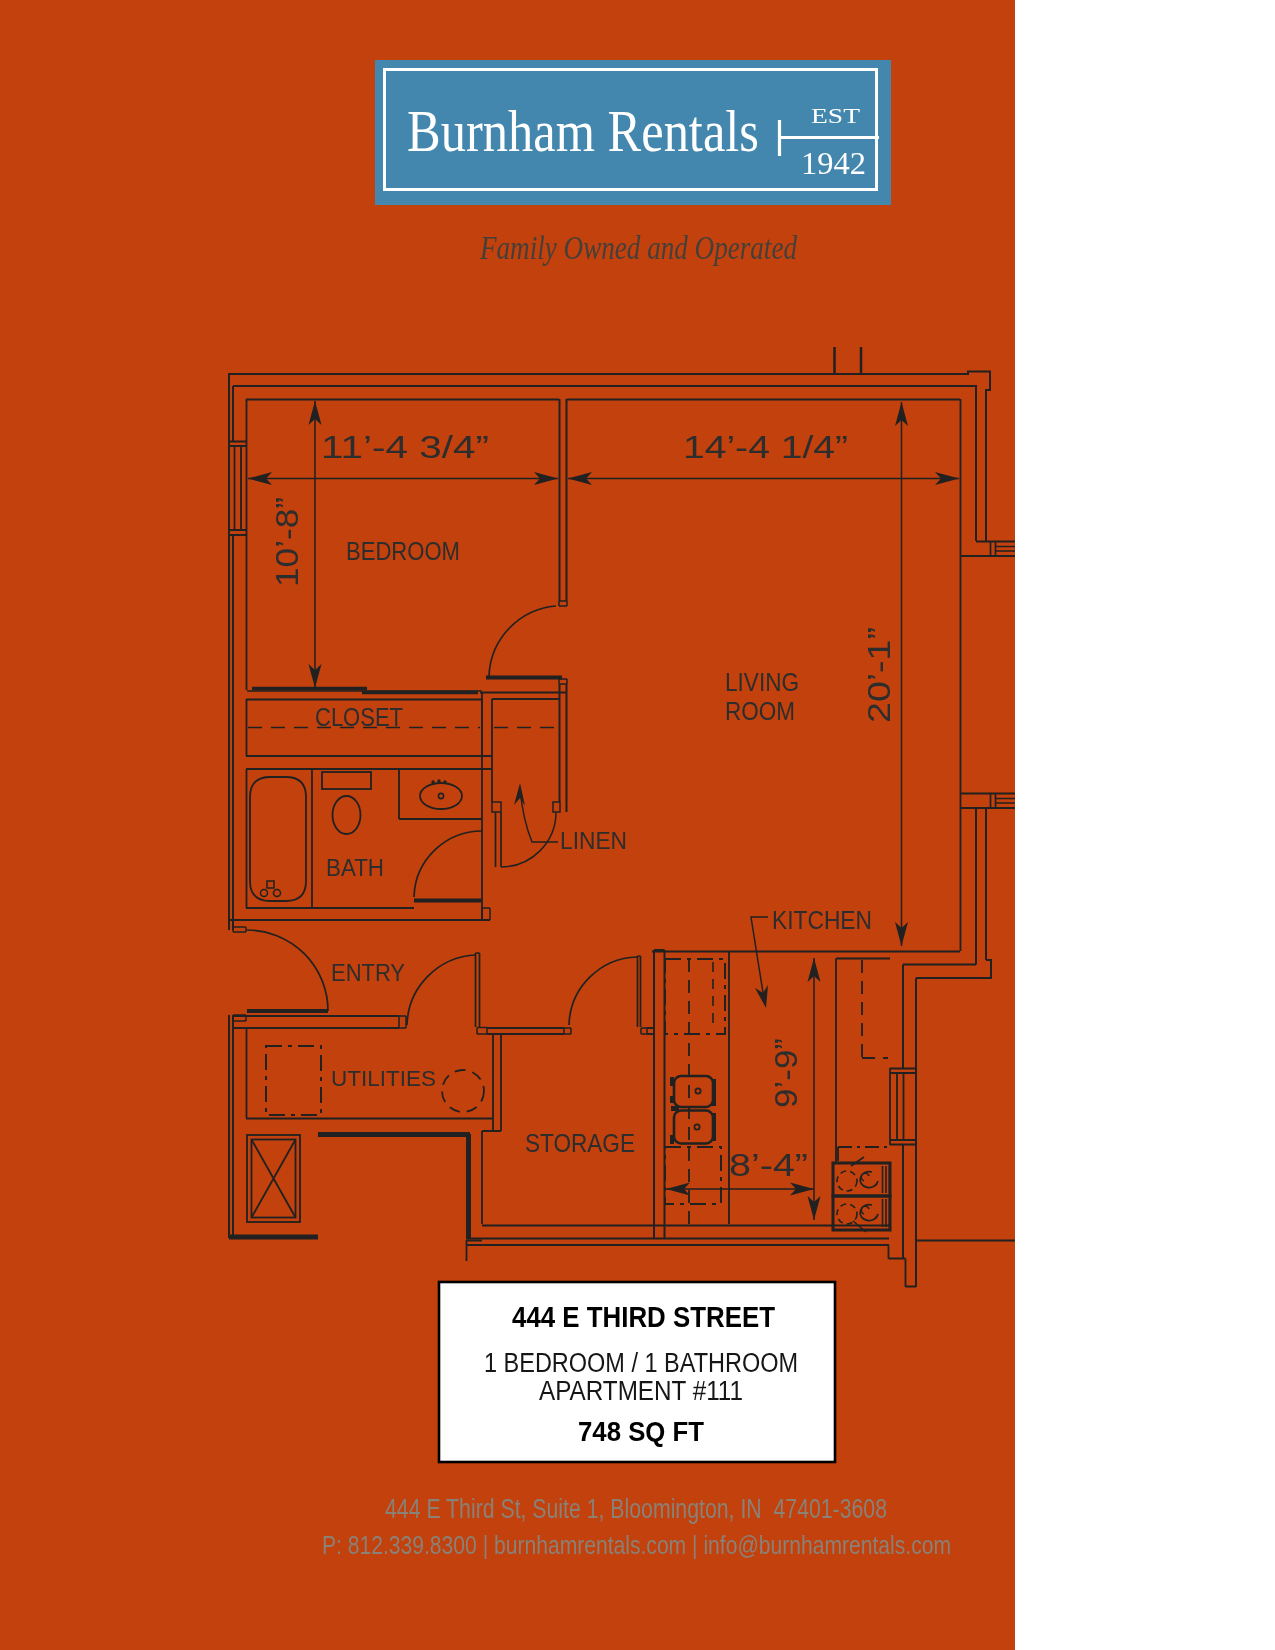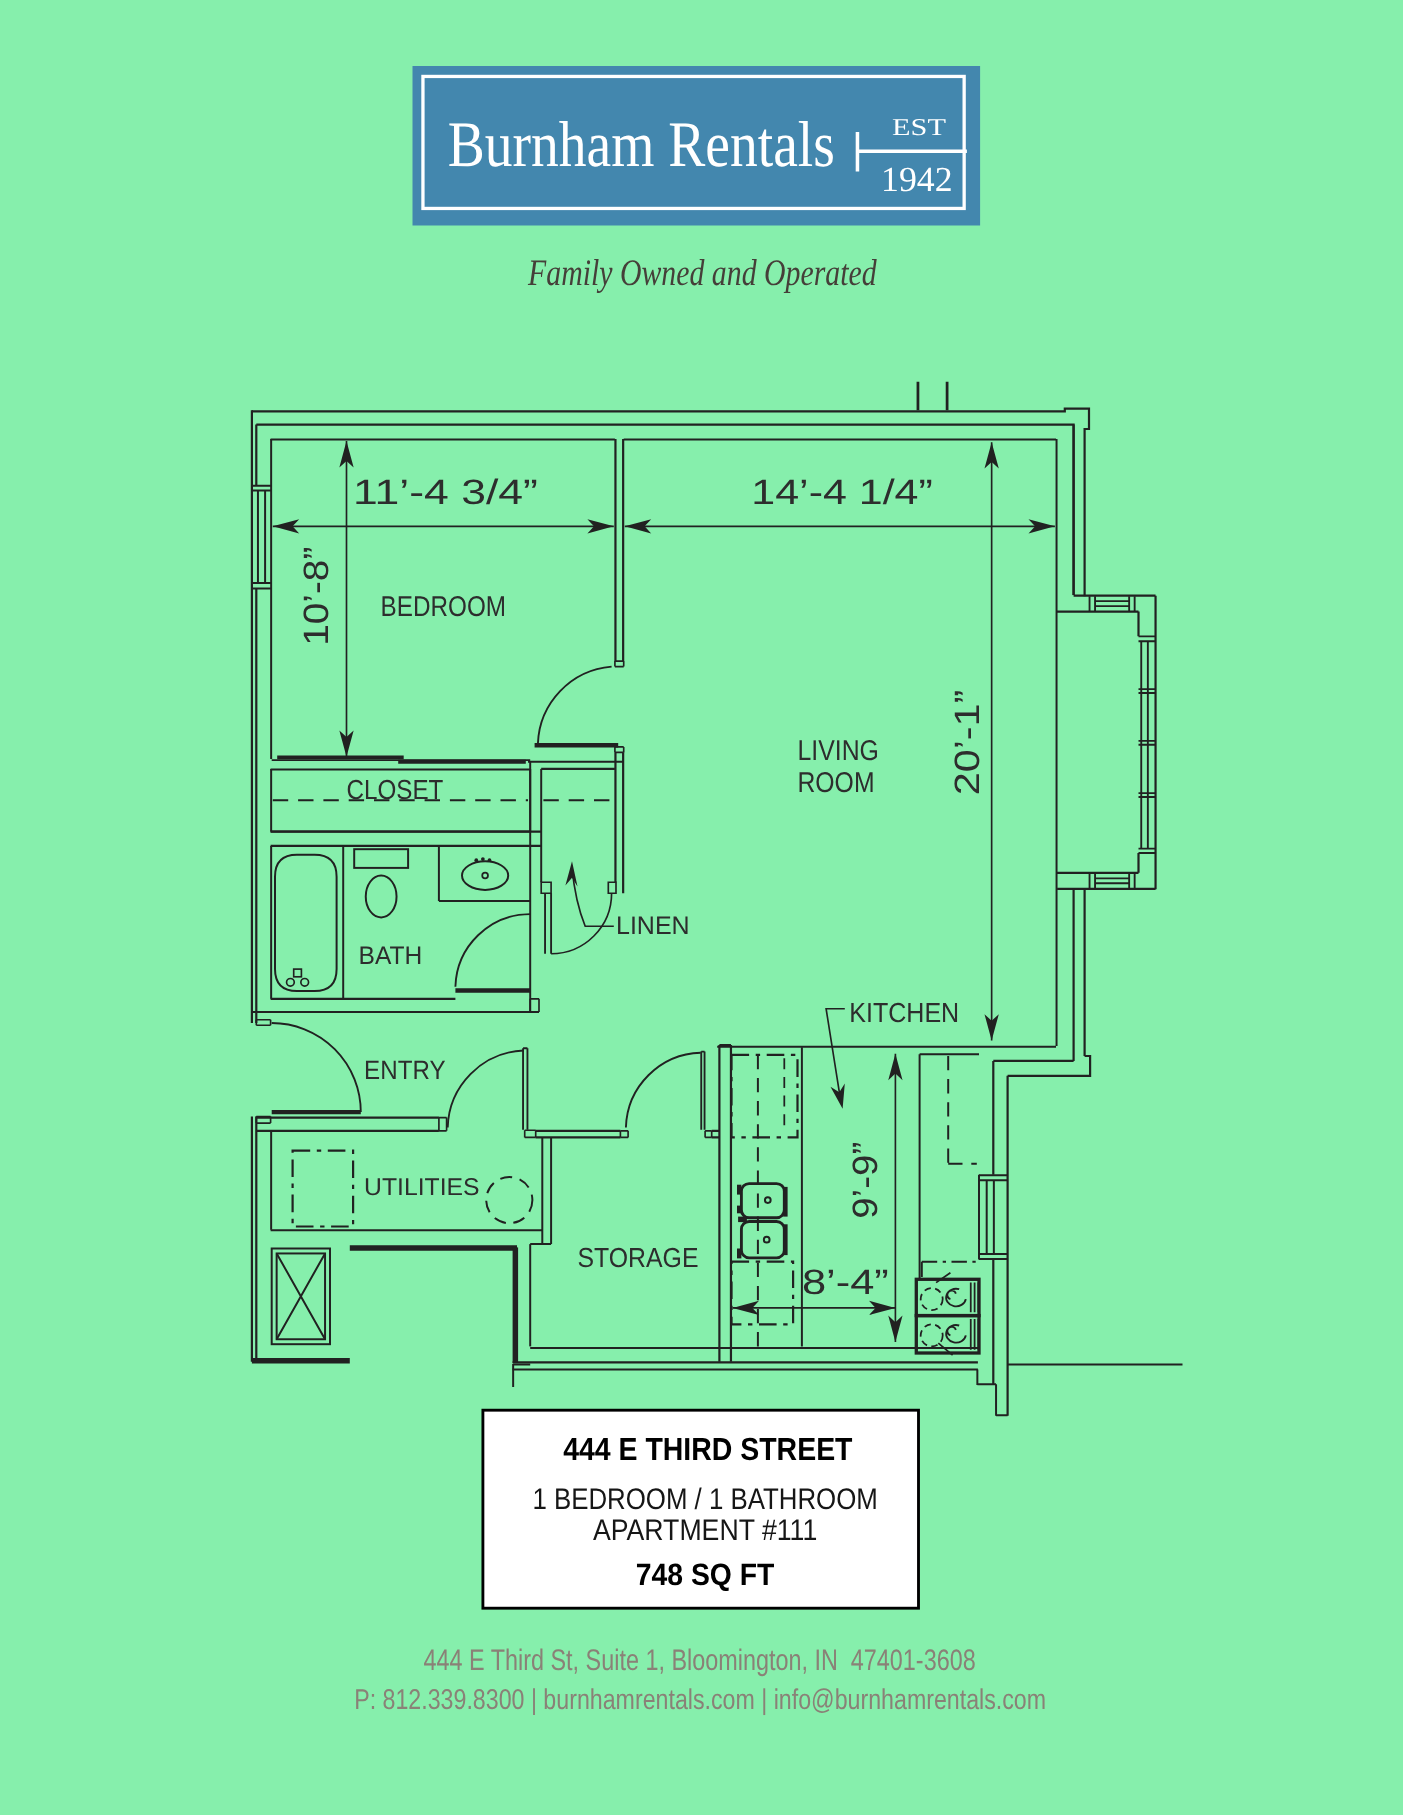--- a/index.html
+++ b/index.html
@@ -1,16 +1,16 @@
 <!DOCTYPE html>
 <html><head>
 <meta charset="utf-8">
 <style>
   html,body{margin:0;padding:0;background:#ffffff;}
-  .page{position:relative;width:1275px;height:1650px;background:#86efac;overflow:hidden;
+  .page{position:relative;width:1015px;height:1650px;background:#c2410c;overflow:hidden;
         font-family:"Liberation Sans",sans-serif;}
   svg{position:absolute;left:0;top:0;}
   .lbl{font-family:"Liberation Sans",sans-serif;fill:#2d2d2d;stroke:none;}
   .dim{font-family:"Liberation Sans",sans-serif;fill:#2d2d2d;stroke:none;}
 </style>
 </head>
 <body>
 <div class="page">
 
 <svg width="1275" height="300" viewBox="0 0 1275 300" style="left:0;top:0;">

